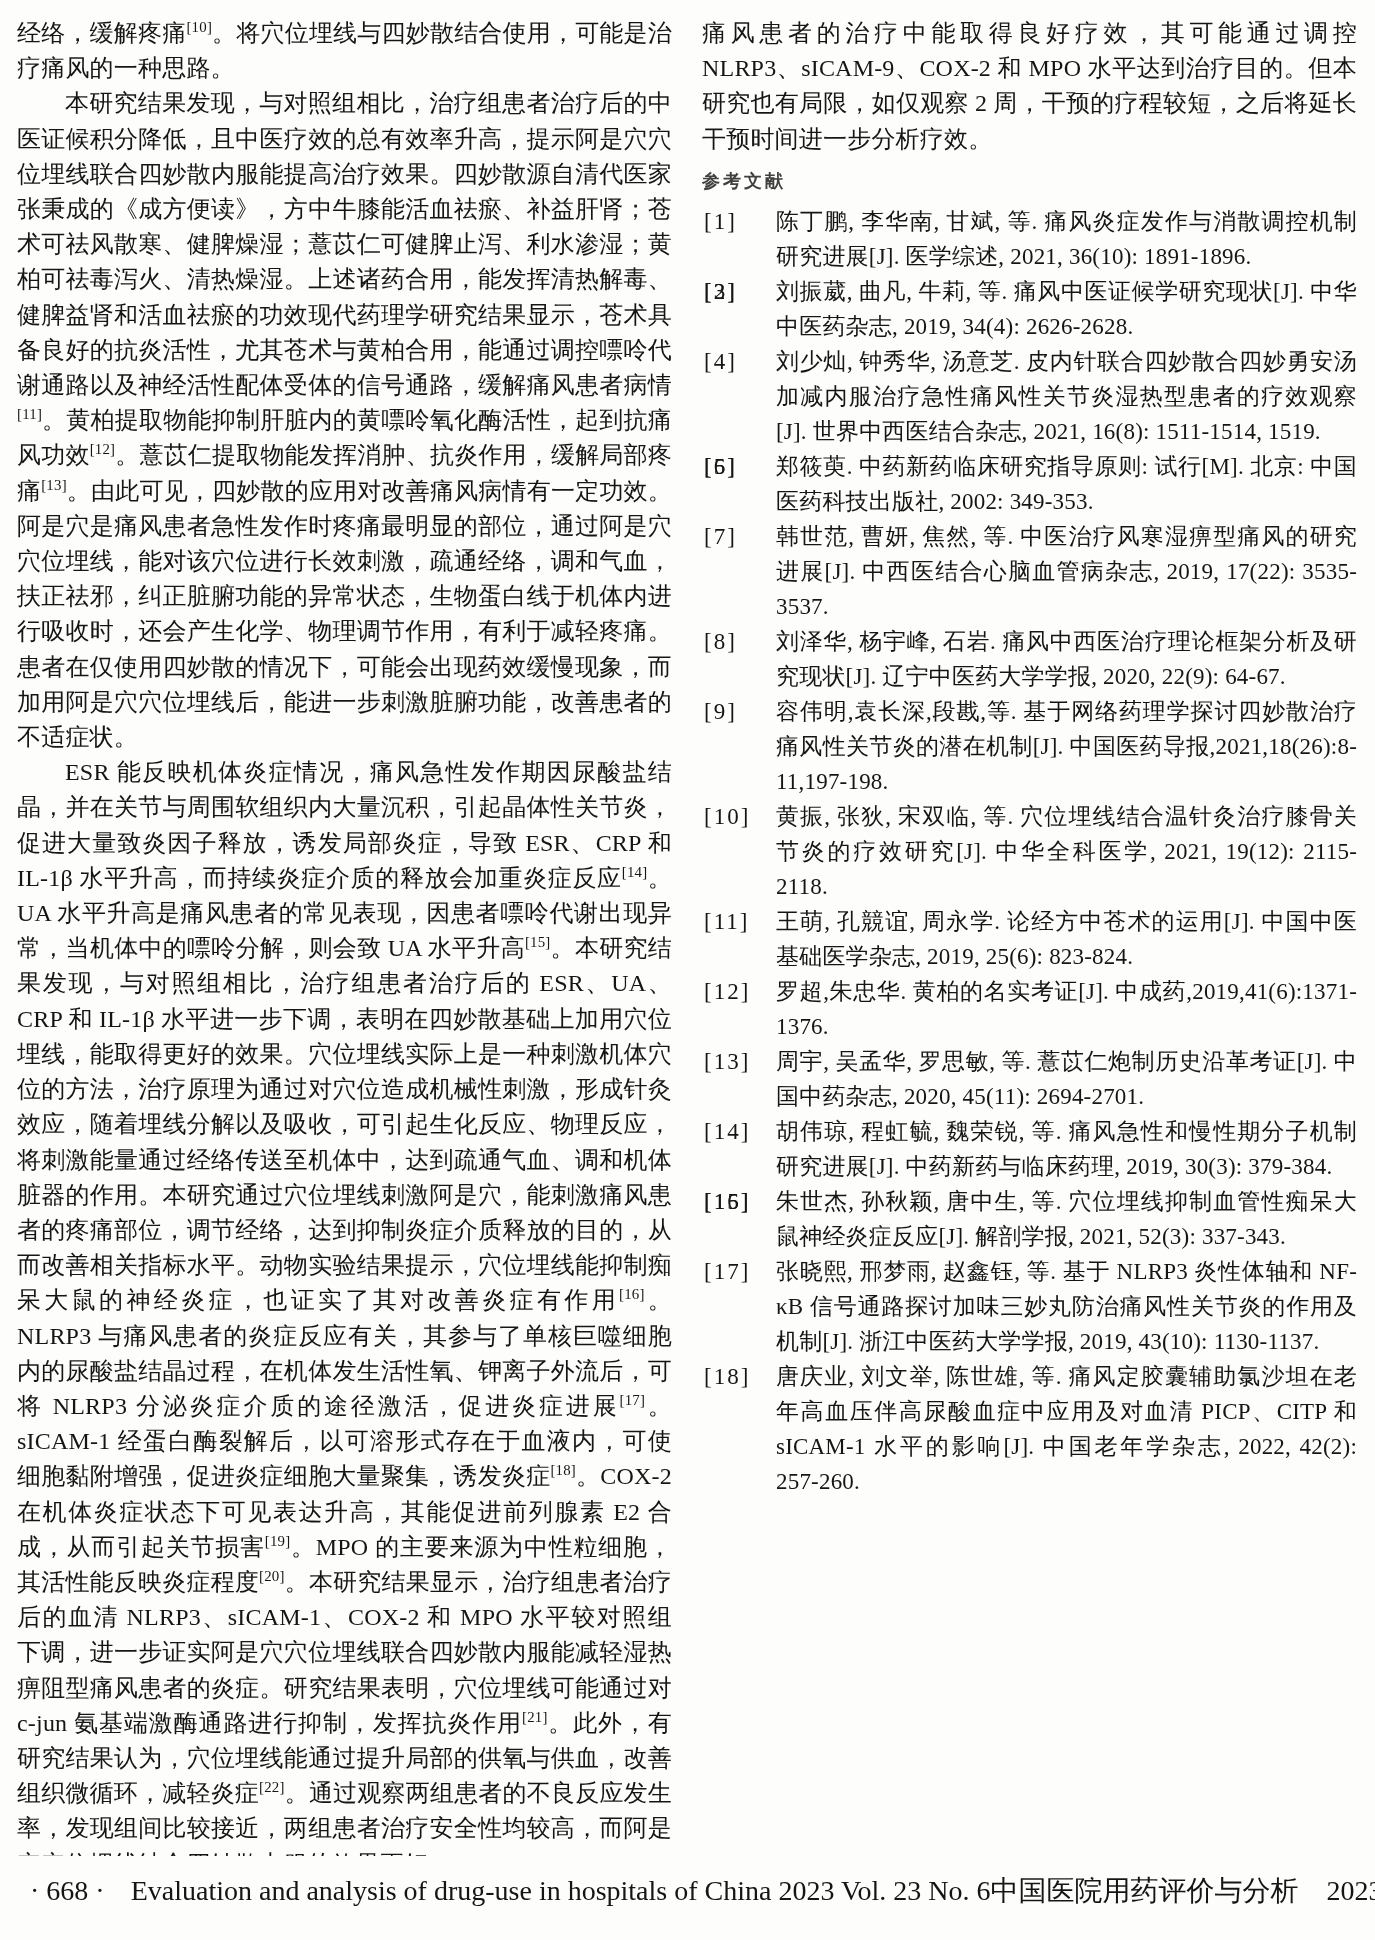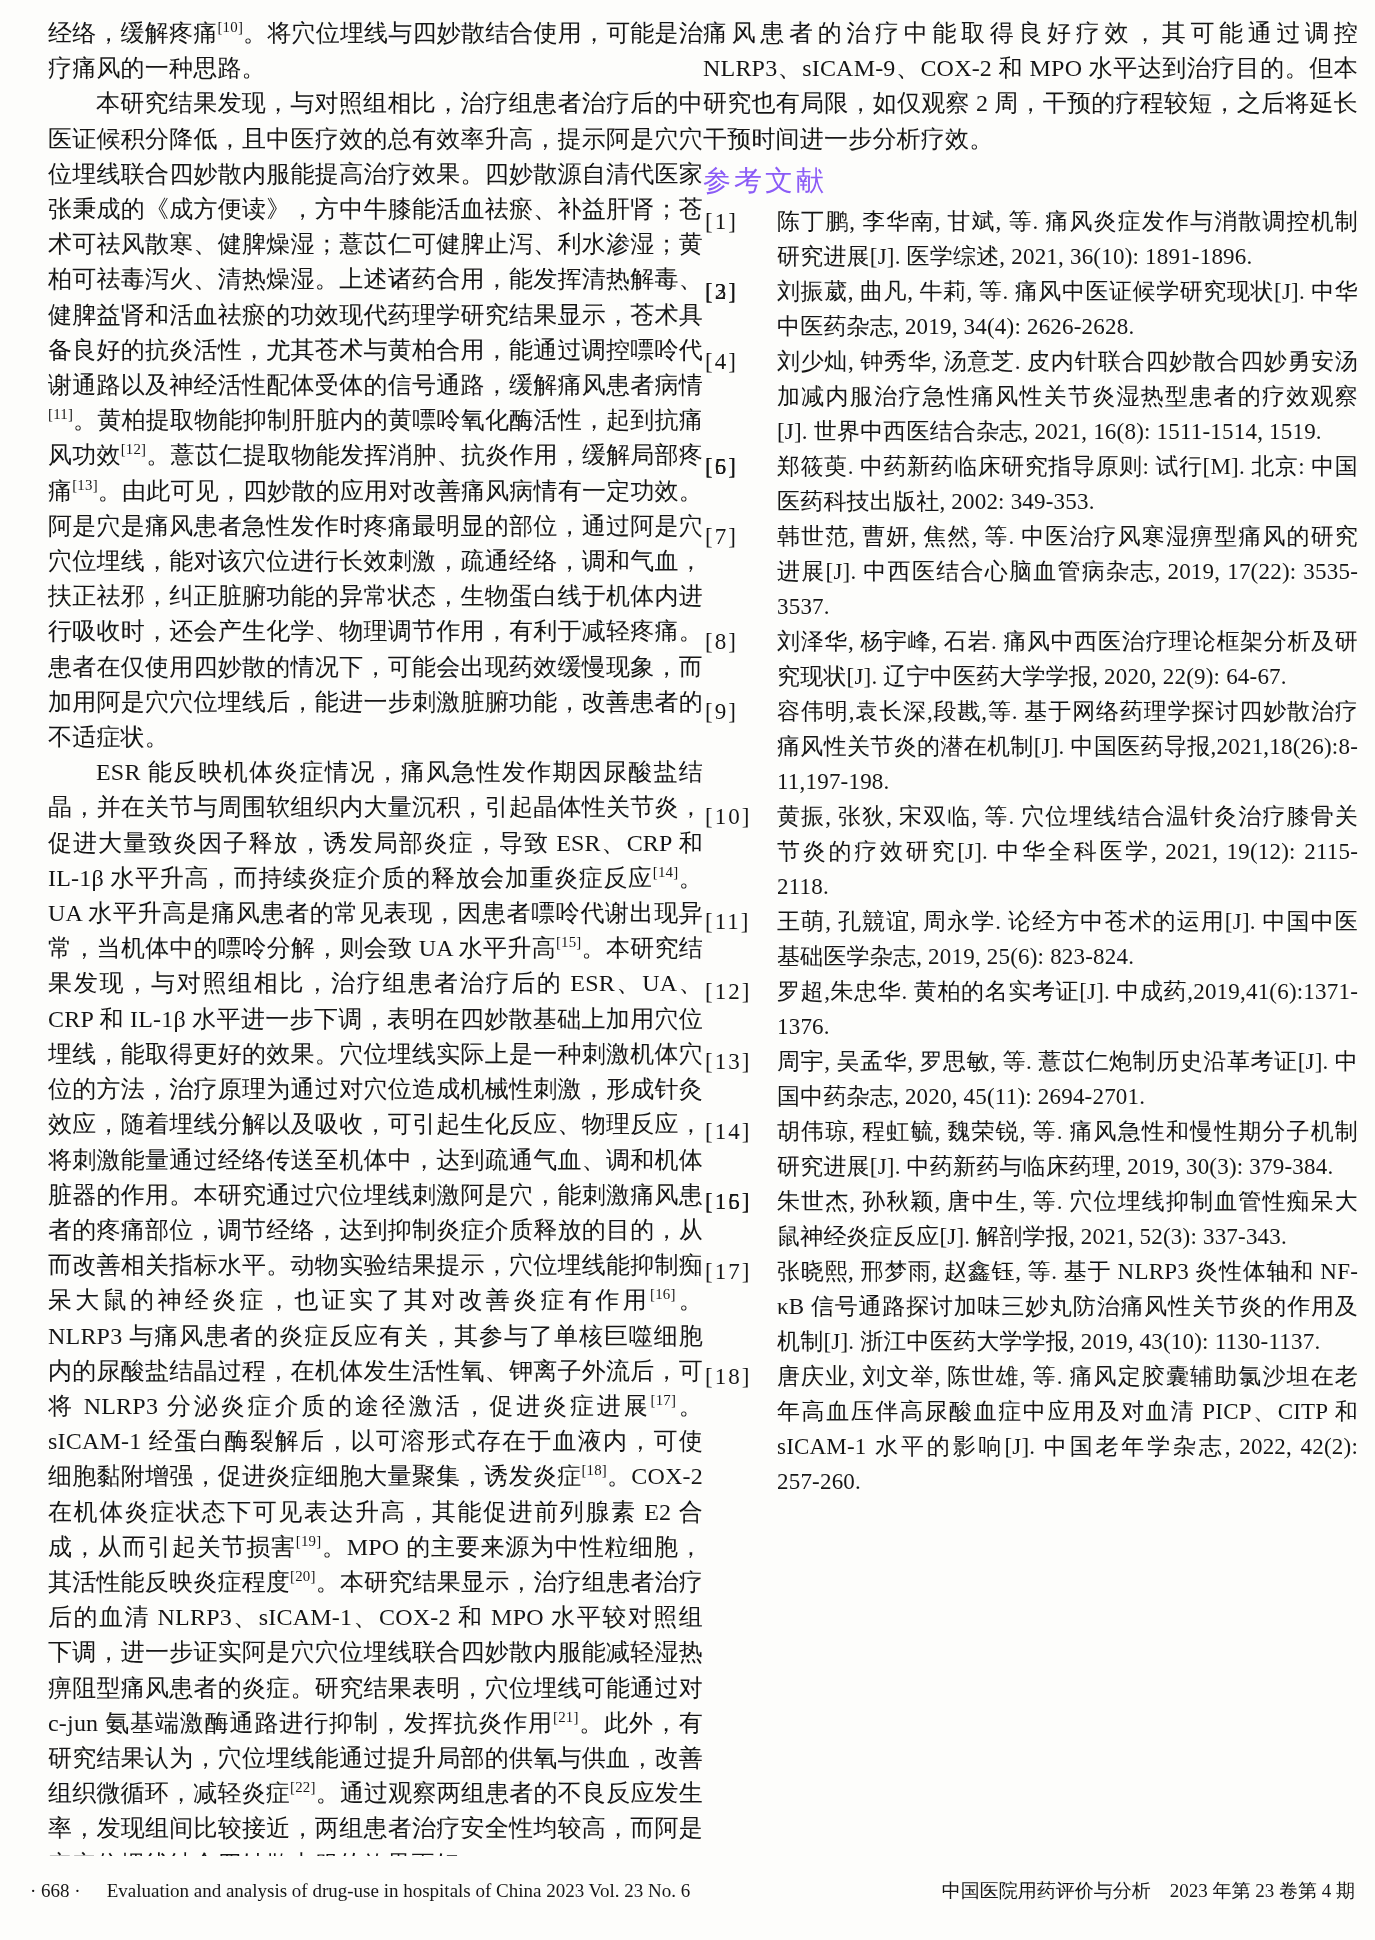--- a/index.html
+++ b/index.html
@@ -13,45 +13,45 @@
     position:relative;
     width:1375px;height:1940px;
     background:#fdfdfb;
     overflow:hidden;
   }
   .columns{
     position:absolute;
     top:16px;left:17px;
     width:1341px;height:1840px;
     display:flex;
+    gap:30px;
     overflow:hidden;
-    justify-content:flex-end;
   }
   .col{width:655px;overflow:hidden;}
   .para{
     margin:0;
     font-size:24px;
     line-height:35.2px;
     text-align:justify;
     letter-spacing:0.2px;
   }
   .para.indent{text-indent:2em;}
   sup{
     font-size:0.62em;
     line-height:0;
     vertical-align:super;
   }
   .refs-heading{
     margin:3px 0 2px 0;
     font-family:"Liberation Sans","DejaVu Sans",sans-serif;
-    font-weight:normal;
-    font-size:28px;
+    font-weight:bold;
+    font-size:18px;
     line-height:42px;
     letter-spacing:3px;
-    color:#8b5cf6;
+    color:#404040;
   }
   .ref{
     position:relative;
     padding-left:74px;
     font-size:23px;
     line-height:35px;
     text-align:justify;
     letter-spacing:0.2px;
   }
   .ref .label{
@@ -59,21 +59,21 @@
     left:2px;top:0;
     letter-spacing:2px;
   }
   .footer{
     position:absolute;
     left:30px;right:20px;
     top:1876px;
     display:flex;
     justify-content:space-between;
     align-items:baseline;
-    font-size:19px;
+    font-size:28px;
     line-height:30px;
     white-space:nowrap;
   }
   .footer .left-group{display:flex;gap:26px;align-items:baseline;}
 </style>
 </head>
 <body>
 
 <div class="page">
   <div class="columns">

